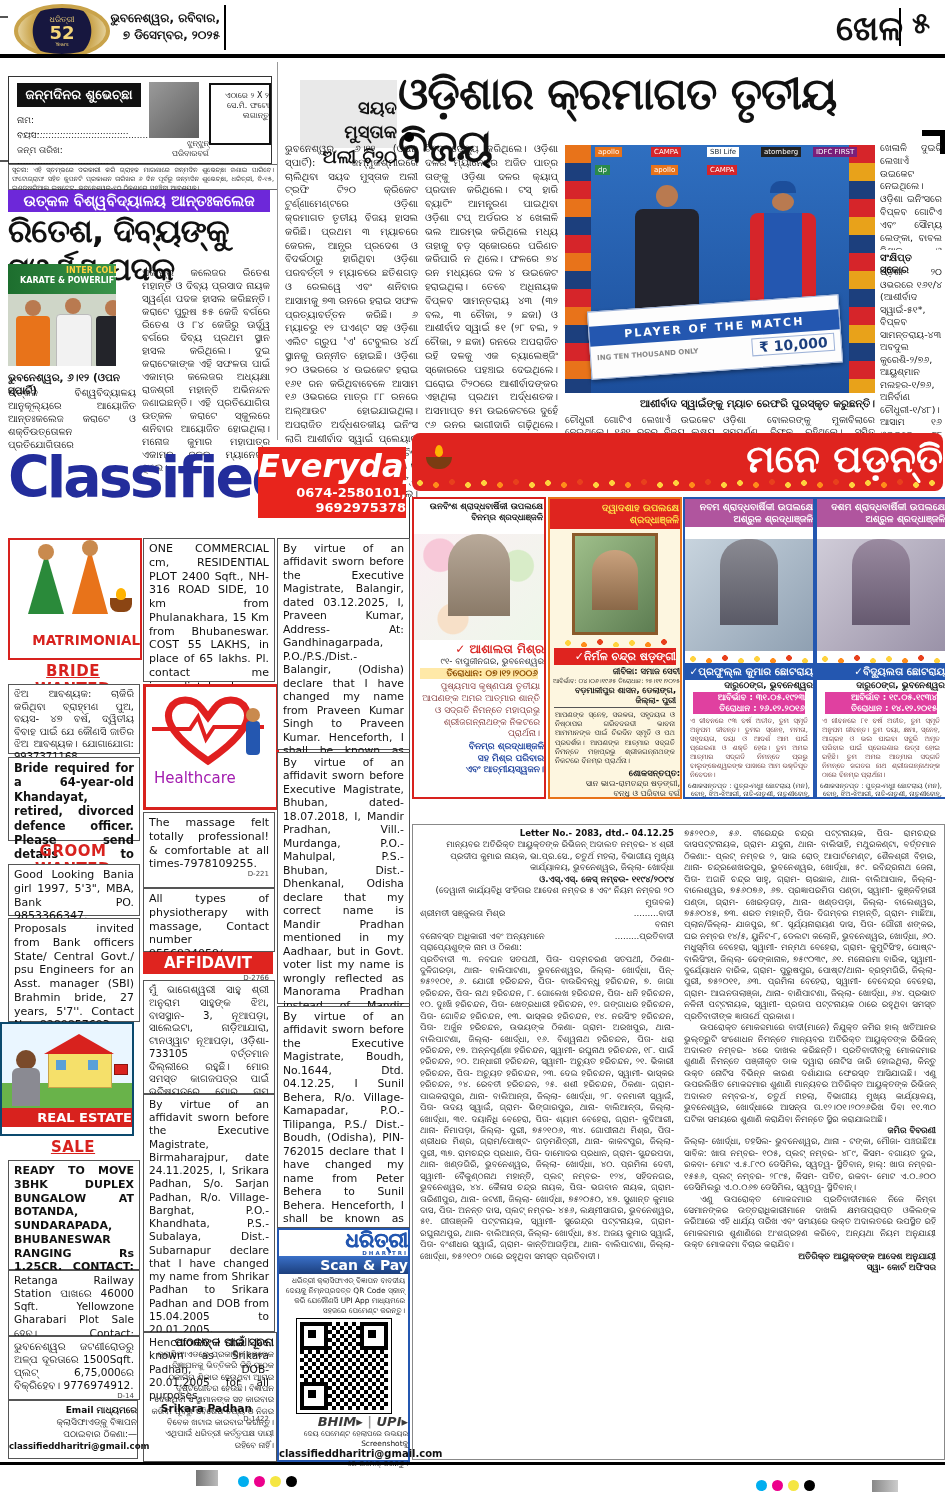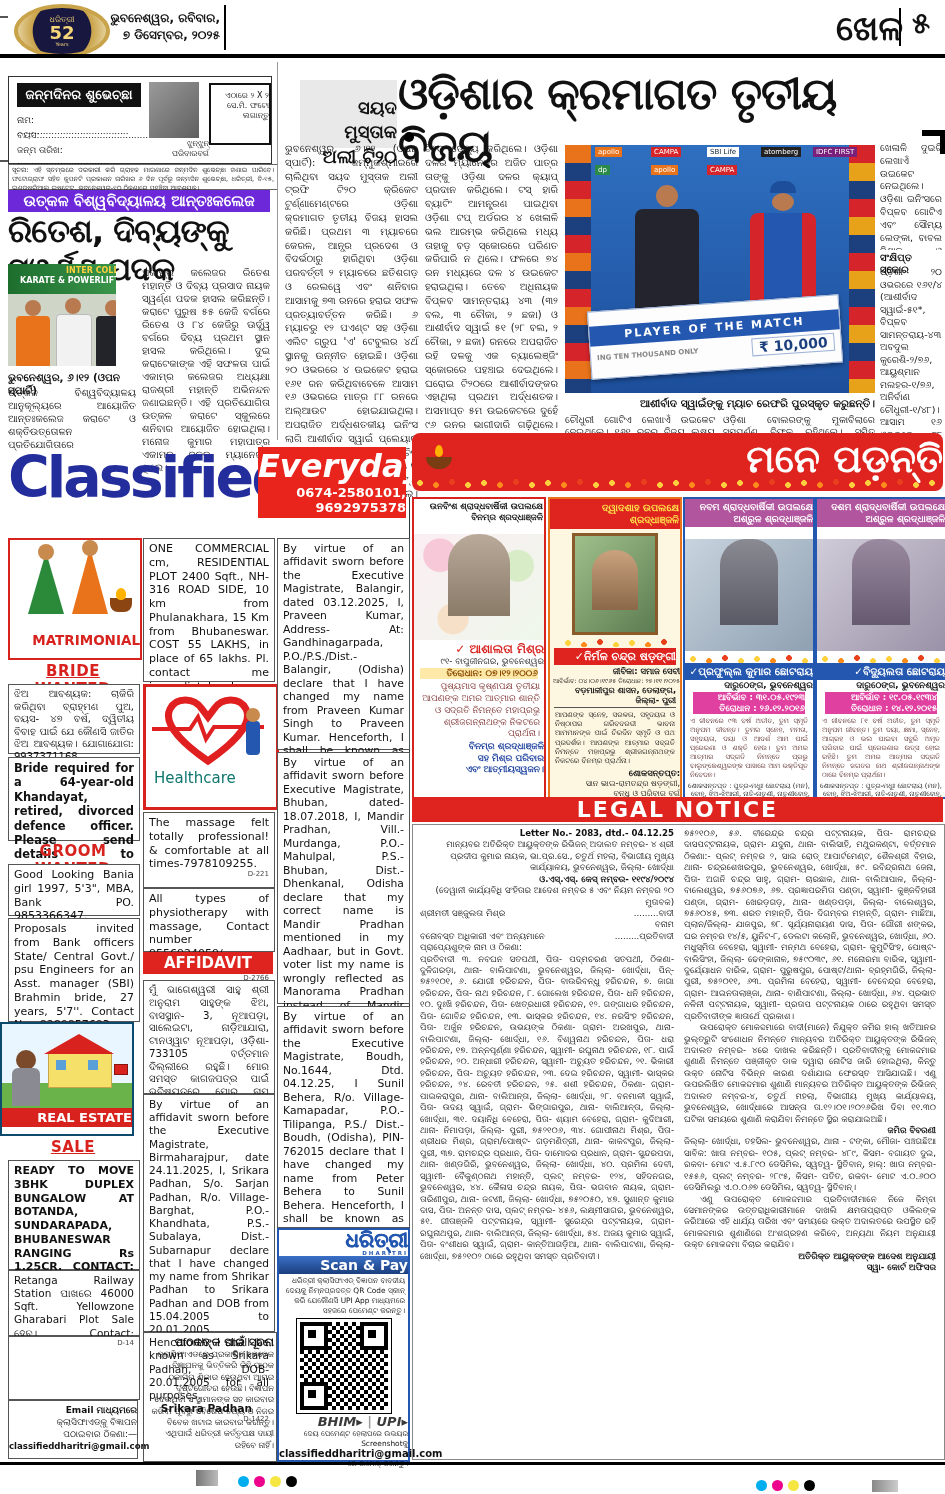--- a/index.html
+++ b/index.html
@@ -270,41 +270,42 @@
   <div class="abs secthead" style="left:8px;top:1138px;width:130px">SALE</div>
   <div class="ad b" style="left:8px;top:1160px;width:120px;height:102px;font-size:11px">
     <span>READY TO MOVE 3BHK DUPLEX BUNGALOW AT BOTANDA, SUNDARAPADA, BHUBANESWAR RANGING Rs 1.25CR. CONTACT: 9040521173/ 9861125539.</span>
     <span class="adid">D-76083</span>
   </div>
   <div class="ad" style="left:8px;top:1270px;width:120px;height:58px;font-size:10.5px">
     <span>Retanga Railway Station ପାଖରେ 46000 Sqft. Yellowzone Gharabari Plot Sale ହେବ। Contact: 9778928492.</span>
     <span class="adid">D-74735</span>
   </div>
   <div class="ad" style="left:8px;top:1336px;width:120px;height:56px;font-size:10.5px">
+    <span>ଭୁବନେଶ୍ୱର ଜଟଣୀରୋଡରୁ ଅଳ୍ପ ଦୂରତାରେ 1500Sqft. ପ୍ଲଟ୍ 6,75,000ରେ ବିକ୍ରିହେବ। 9776974912.</span>
     <span class="adid">D-14</span>
   </div>
   <div class="abs c" style="left:8px;top:1400px;width:128px;height:54px;border:1px solid #555;font-size:9px;line-height:1.35;padding-top:3px">
     <span class="b">Email ମାଧ୍ୟମରେ</span><br>
     <span>କ୍ଲାସିଫାଏଡ୍‌କୁ ବିଜ୍ଞାପନ</span><br>
     <span>ପଠାଇବାର ଠିକଣା:—</span><br>
     <span class="b" style="font-size:8.6px">classifieddharitri@gmail.com</span>
   </div>
 
   <div class="ad" style="left:143px;top:538px;width:120px;height:136px;font-size:11px">
     <span>ONE COMMERCIAL cm, RESIDENTIAL PLOT 2400 Sqft., NH-316 ROAD SIDE, 10 km from Phulanakhara, 15 Km from Bhubaneswar. COST 55 LAKHS, in place of 65 lakhs. Pl. contact me immediately who can purchase within 15 days. 7809525452.</span>
     <span class="adid">D-220</span>
   </div>
   <div class="abs" style="left:143px;top:684px;width:130px;height:120px;border:3px solid #d8221e;background:#fff">
     <svg width="124" height="84" viewBox="0 0 124 84">
       <path d="M62 74 C30 52 18 34 24 22 C30 10 48 10 56 22 L62 30 L68 22 C76 10 94 10 100 22 C106 34 94 52 62 74 Z" fill="none" stroke="#e02020" stroke-width="7"></path>
       <polyline points="6,42 44,42 52,30 60,52 68,40 118,40" fill="none" stroke="#e02020" stroke-width="4"></polyline>
       <rect x="100" y="34" width="14" height="34" rx="4" fill="#2457b0"></rect>
       <circle cx="107" cy="28" r="7" fill="#c98a4e"></circle>
     </svg>
-    <div style="color:#0f766e;font-size:15px;margin:-6px 0 0 8px">Healthcare</div>
+    <div style="color:#a21caf;font-size:15px;margin:-6px 0 0 8px">Healthcare</div>
   </div>
   <div class="ad" style="left:143px;top:812px;width:120px;height:68px;font-size:11px">
     <span>The massage felt totally professional! &amp; comfortable at all times-7978109255.</span>
     <span class="adid">D-221</span>
   </div>
   <div class="ad" style="left:143px;top:888px;width:120px;height:56px;font-size:11px">
     <span>All types of physiotherapy with massage, Contact number 9556924059/ 7656969134.</span>
     <span class="adid">D-2766</span>
   </div>
   <div class="abs redbar" style="left:143px;top:952px;width:130px;height:22px;font-size:15px;line-height:22px">AFFIDAVIT</div>
@@ -353,21 +354,20 @@
       <span>UPI▸</span>
     </div>
     <div class="c" style="font-size:7.4px;line-height:1.3">
       <span>ଦେୟ ପେମେଣ୍ଟ ହେଲାପରେ</span>
       <span>ଉଭୟର Screenshotକୁ</span>
     </div>
     <div class="c b" style="font-size:10px">classifieddharitri@gmail.com</div>
     <div class="c" style="font-size:7.4px">ରେ ଇମେଲ୍ କରନ୍ତୁ।</div>
   </div>
 
-  <div class="abs redbar" style="left:412px;top:797px;width:531px;height:25px;font-size:22px;line-height:25px;letter-spacing:2px">LEGAL NOTICE</div>
   <div class="abs" style="left:412px;top:824px;width:531px;height:634px;border:1px solid #888"></div>
 
   <div class="abs" style="left:420px;top:828px;width:254px;font-size:8.6px;line-height:1.33">
     <div class="r b" style="font-size:8.6px">Letter No.- 2083, dtd.- 04.12.25</div>
     <div class="c">ମାନ୍ୟବର ଅତିରିକ୍ତ ଆୟୁକ୍ତଙ୍କ ରିଭିଜନ୍ ଅଦାଲତ ନମ୍ବର- ୪ ଶ୍ରୀ ପ୍ରଦୀପ କୁମାର ନାୟକ, ଭା.ପ୍ର.ସେ., ଚତୁର୍ଥ ମହଲା, ବିଭାଗୀୟ ମୁଖ୍ୟ କାର୍ଯ୍ୟାଳୟ, ଭୁବନେଶ୍ୱର, ଜିଲ୍ଲା- ଖୋର୍ଦ୍ଧା</div>
     <div class="c b">ଓ.ଏସ୍.ଏସ୍. କେସ୍ ନମ୍ବର- ୧୧୯୪/୨୦୯୪</div>
     <div class="c">(ଦେୱାନୀ କାର୍ଯ୍ୟବିଧି ସଂହିତାର ଆଦେଶ ନମ୍ବର ୫ ଏବଂ ନିୟମ ନମ୍ବର ୨୦ ମୁତାବକ)</div>
     <div style="display:flex;justify-content:space-between">
       <span>ଶ୍ରୀମତୀ ସଞ୍ଜୁଲତା ମିଶ୍ର</span>
       <span>.........ବାଦୀ</span>

